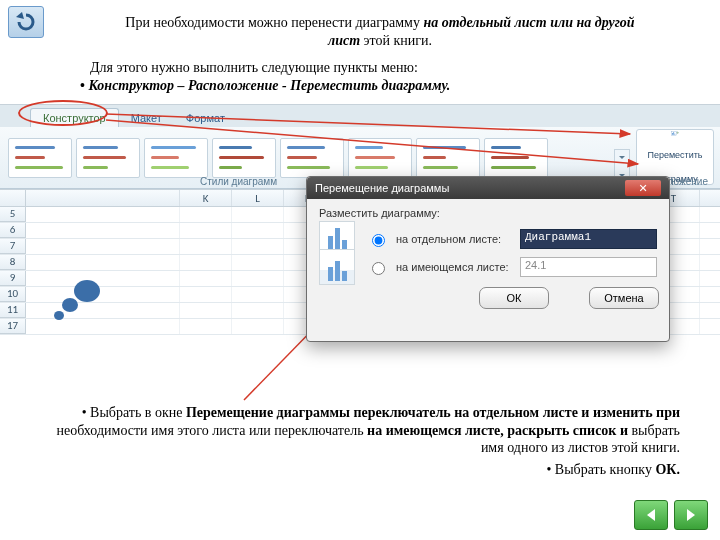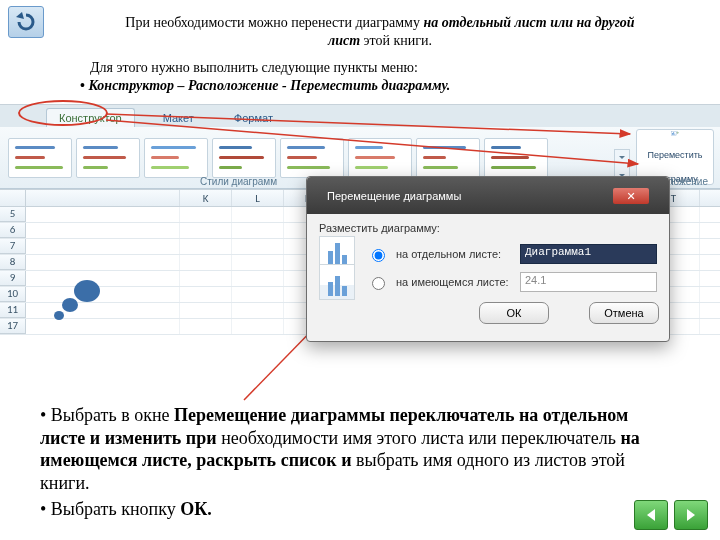--- a/index.html
+++ b/index.html
@@ -28,21 +28,21 @@
 
   .excel-area {
     position: absolute; top: 104px; left: 0; width: 720px; height: 250px;
     background: #e8eef2; border-top: 1px solid #c7d2da; border-bottom: 1px solid #c7d2da;
   }
   .ribbon-tabs {
     display: flex; align-items: flex-end; gap: 0;
     height: 22px; background: #dfe9ef; padding-left: 30px;
     font-family: "Segoe UI", Tahoma, sans-serif; font-size: 11px;
   }
-  .tab { padding: 3px 12px; color: #2a5a8a; margin-left: 16px; }
+  .tab { padding: 3px 12px; color: #2a5a8a; }
   .tab.active { background: #f3f7fa; border: 1px solid #b5c8d6; border-bottom: none; border-radius: 3px 3px 0 0; color: #3b6f38; }
   .ribbon-body {
     height: 62px; background: linear-gradient(#f6fafc,#e6eff5);
     border-bottom: 1px solid #bcccd8; position: relative; display:flex;
   }
   .style-gallery { display:flex; gap:4px; padding: 4px 8px; align-items:center; }
   .style-thumb {
     width: 64px; height: 40px; background: #fff; border: 1px solid #c4d3de; border-radius: 2px;
     display: flex; flex-direction: column; justify-content: space-around; padding: 4px 6px;
   }
@@ -70,21 +70,21 @@
   .row .rowhead { background:linear-gradient(#f7fbfe,#e7eff5); text-align:center;color:#3a5468; border-bottom:1px solid #c7d2da;}
   .row .cell { width:52px; border-right:1px solid #eef2f5;}
 
   .dialog {
     position:absolute; top: 176px; left: 306px; width: 364px; height: 166px;
     background:#f2f2f2;
     border: 1px solid #6d6d6d; border-radius: 4px;
     box-shadow: 0 6px 18px rgba(0,0,0,.35);
     font-family:"Segoe UI", Tahoma, sans-serif; font-size:11px; z-index:30;
   }
-  .dlg-title { height:37px; background:linear-gradient(#5a5a5a,#3a3a3a); color:#fff; border-radius:4px 4px 0 0; display:flex; align-items:center; padding:0 20px; justify-content:space-between;}
+  .dlg-title { height:22px; background:linear-gradient(#5a5a5a,#3a3a3a); color:#fff; border-radius:4px 4px 0 0; display:flex; align-items:center; padding:0 8px; justify-content:space-between;}
   .dlg-close { width:36px; height:16px; background:linear-gradient(#e27a6f,#c0392b); border-radius:2px; display:flex;align-items:center;justify-content:center;color:#fff;font-size:11px;line-height:10px;}
   .dlg-body { padding: 8px 12px 0 12px; color:#333; }
   .dlg-row { display:flex; align-items:center; height:28px; gap:8px;}
   .chart-icon { width: 36px; height: 36px; background:#fff; border:1px solid #cfd8de; display:flex; align-items:flex-end; justify-content:center; gap:2px; padding:3px; margin-right:4px;}
   .chart-icon div{ width:5px; background:#6aa0d8;}
   .txtfield { height:20px; border:1px solid #b4b4b4; padding:1px 4px; background:#fff; flex:1; }
   .dark-field { background:#2a3a5a; color:#fff; border:1px solid #1a2a44; font-family:"Courier New",monospace; font-size:11px;}
   .dlg-buttons { display:flex; justify-content:flex-end; gap:8px; padding:6px 10px 8px 0;}
   .btn { width:70px; height:22px; background:linear-gradient(#fdfdfd,#e4e4e4); border:1px solid #8a8a8a; border-radius:7px; font-size:11px;margin-left:32px; }
 
@@ -97,21 +97,21 @@
     display:flex; align-items:center; justify-content:center; text-align:center;
     color:#fff; font-style:italic; font-family:"Times New Roman",serif; font-size:12px;
     padding: 12px 14px; line-height:1.15; font-weight:bold;
     box-shadow: inset 0 0 0 1px rgba(255,255,255,.25);
   }
   .bub { position:absolute; background:#3b6ea8; border-radius:50%; }
   .bub.b1 { width:26px;height:22px; bottom:4px; left:28px;}
   .bub.b2 { width:16px;height:14px; bottom:-6px; left:16px;}
   .bub.b3 { width:10px;height:9px; bottom:-14px; left:8px;}
 
-  .instruction-block { position:absolute; top:404px; left:24px; width:640px; font-size:18px; line-height:1.25;}
+  .instruction-block { position:absolute; top:404px; left:40px; width:640px; font-size:14px; line-height:1.25;text-align:right;}
   .instruction-block li { margin-bottom:4px; }
   .instruction-block ul { margin:0; padding-left:16px; list-style:none;}
   .instruction-block li::before{ content:"• "; }
 
   .nav-prev, .nav-next {
     position:absolute; bottom:10px; width:34px; height:30px;
     background: linear-gradient(#7fd87a,#3aa238); border:1px solid #2a7a26; border-radius:3px;
     display:flex; align-items:center; justify-content:center;
   }
   .nav-prev { right:52px; } .nav-next { right:12px; }

